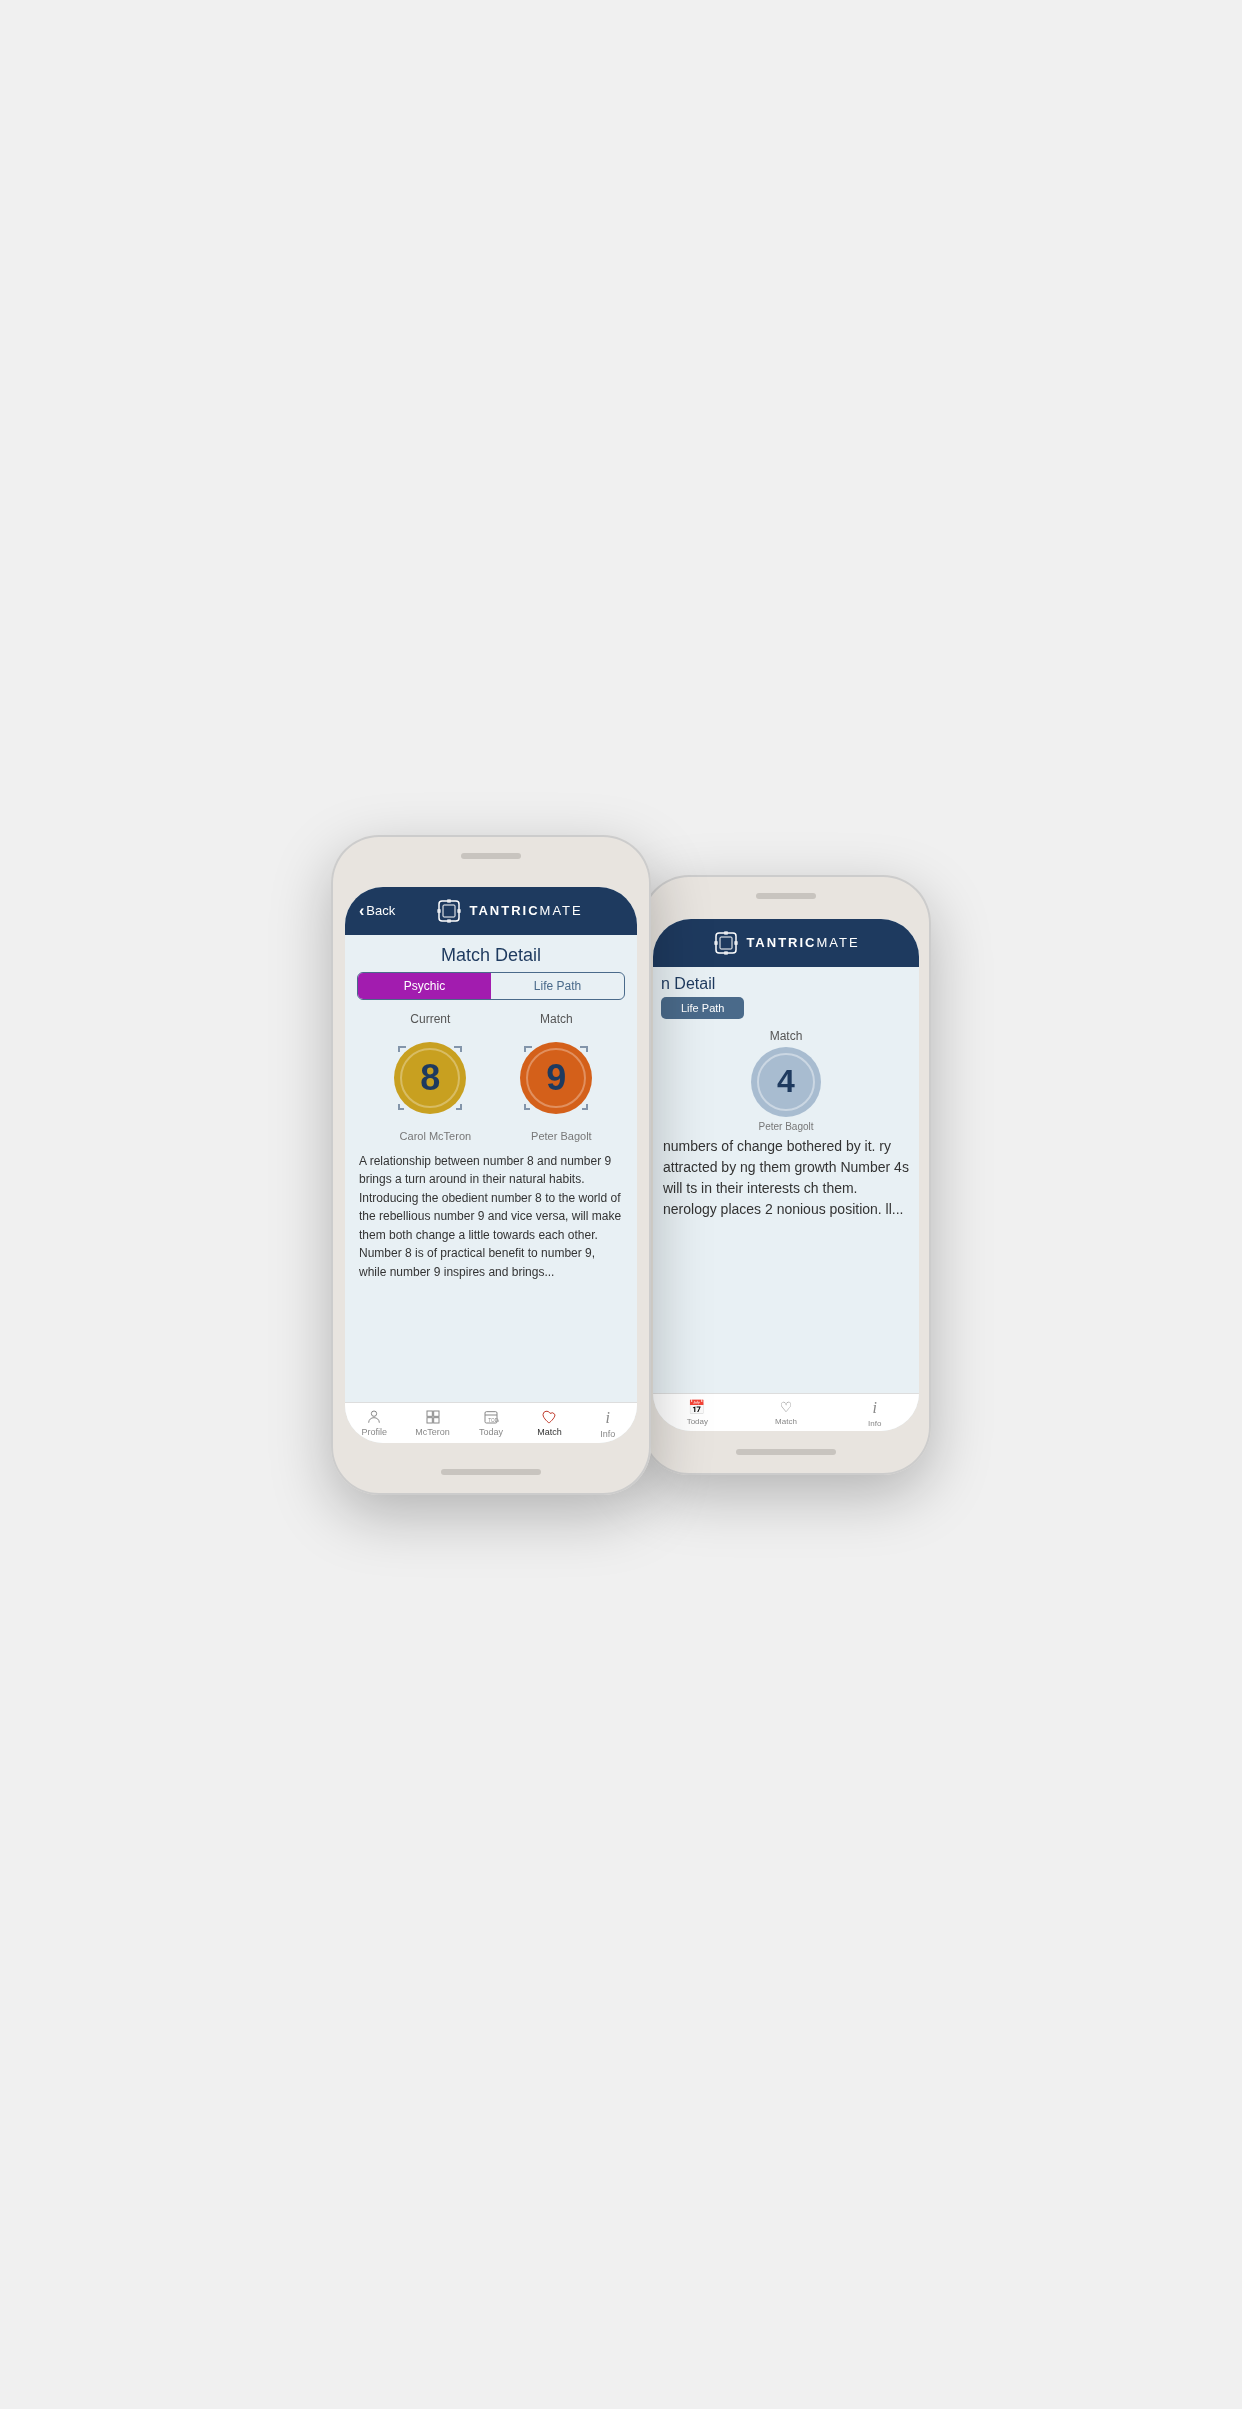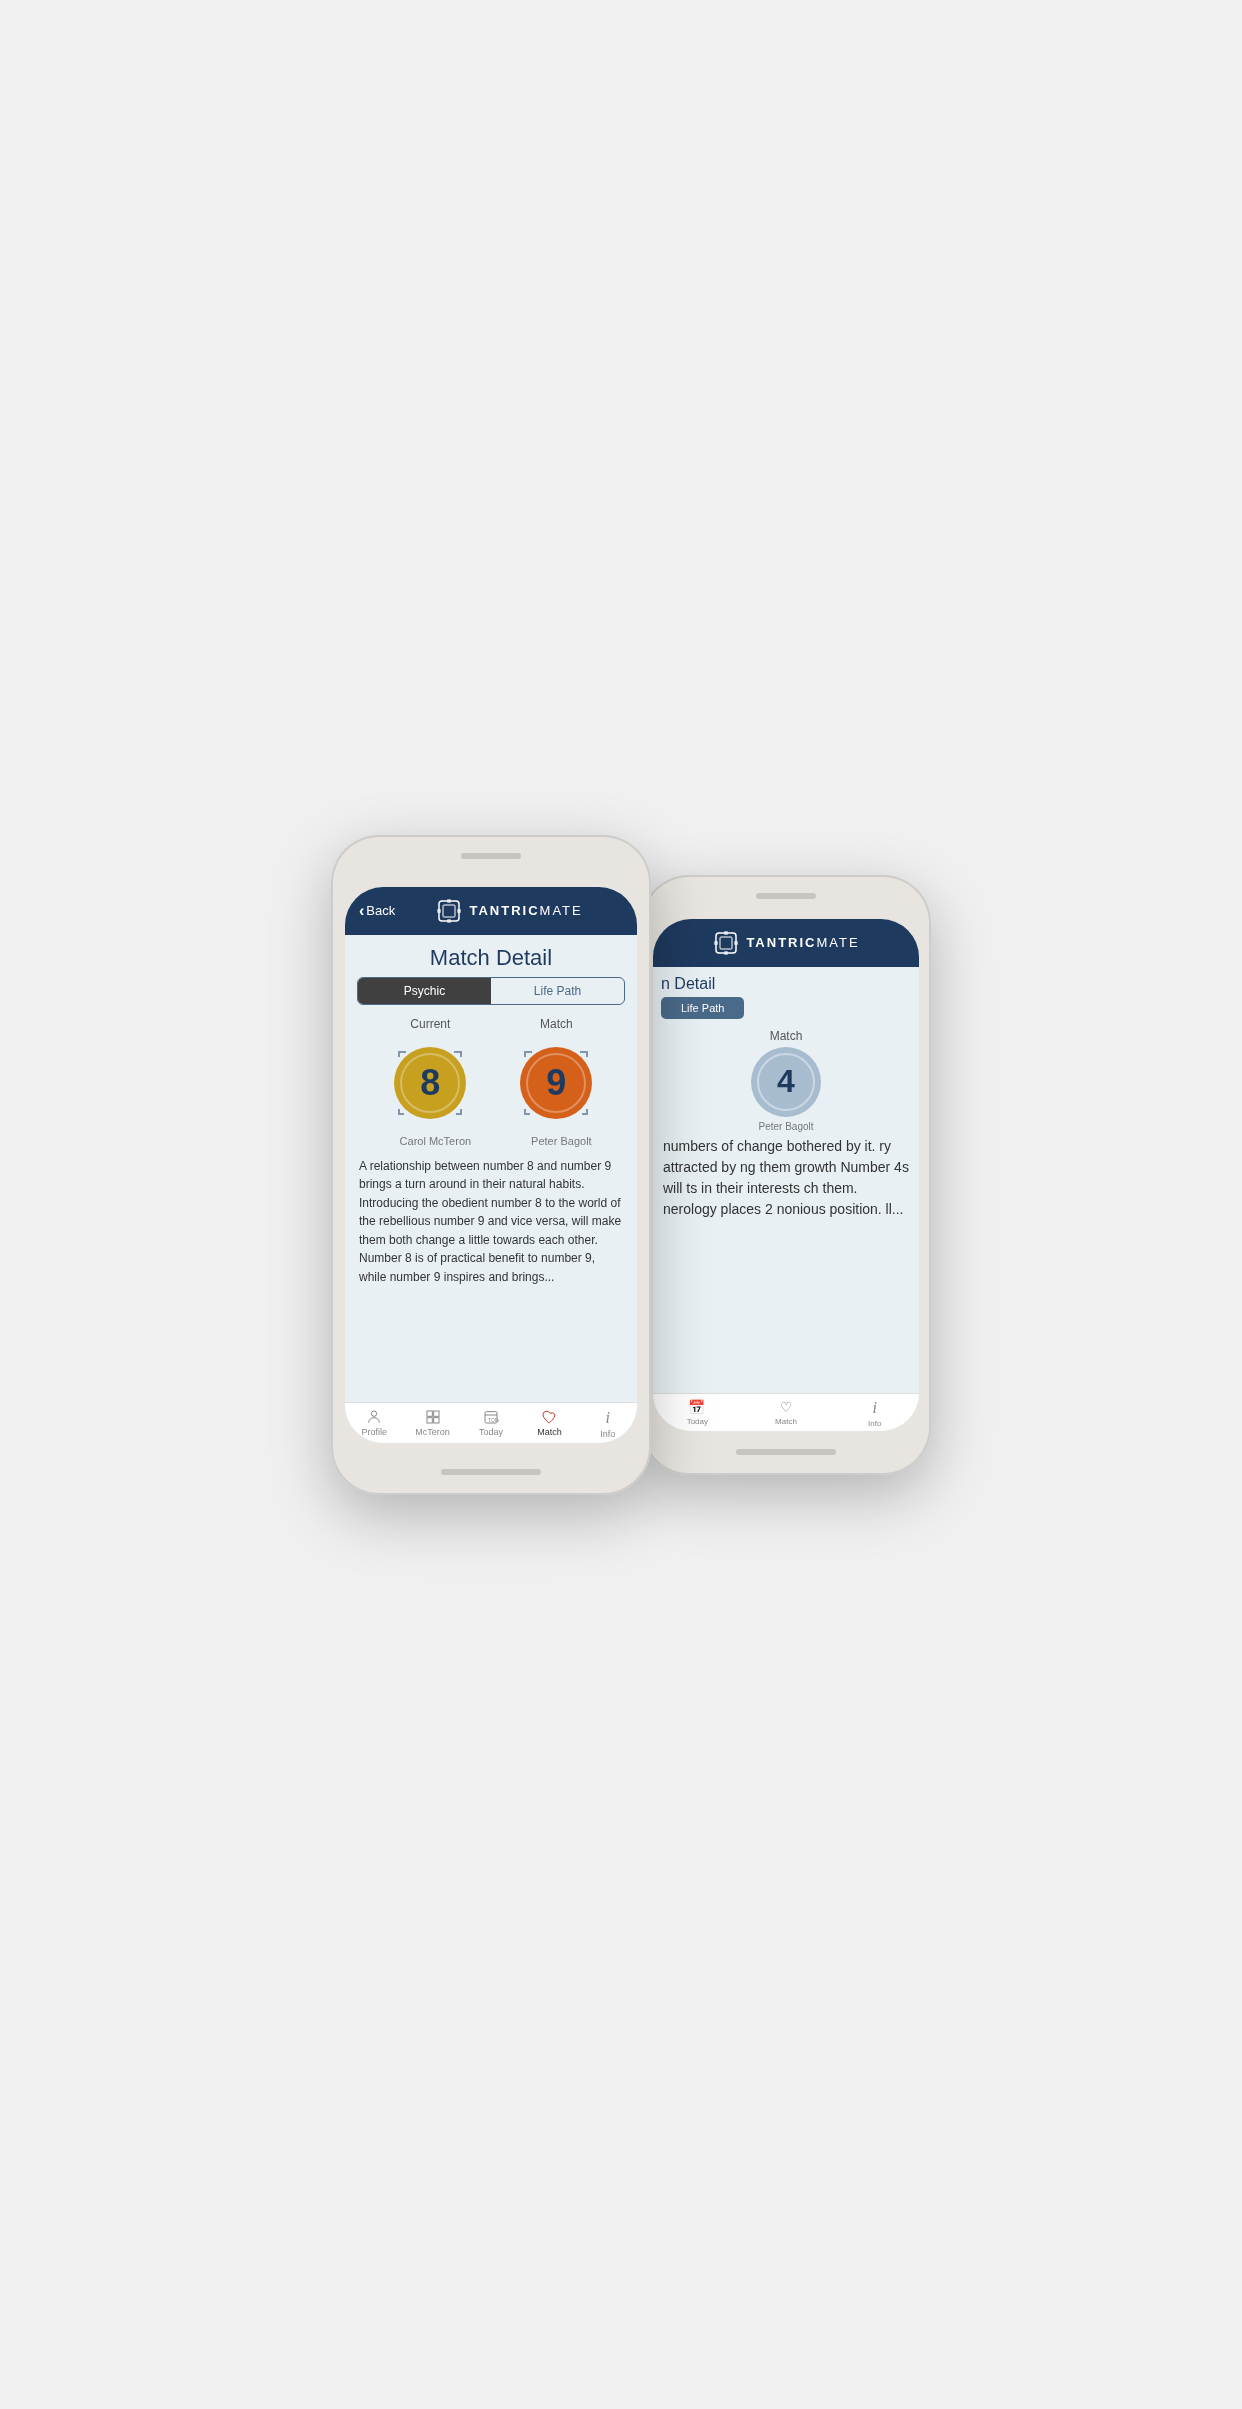--- a/index.html
+++ b/index.html
@@ -124,21 +124,21 @@
       letter-spacing: 2px;
       font-weight: 300;
     }
     .logo-text strong {
       font-weight: 700;
     }
 
     
     .page-title {
       text-align: center;
-      font-size: 22px;
+      font-size: 18px;
       font-weight: 400;
       color: #1e3a5f;
       padding: 10px 0 6px;
       flex-shrink: 0;
     }
 
     
     .tab-switcher {
       display: flex;
       margin: 0 12px 8px;
@@ -148,21 +148,21 @@
       flex-shrink: 0;
     }
     .tab-btn {
       flex: 1;
       padding: 6px 0;
       text-align: center;
       font-size: 12px;
       cursor: pointer;
     }
     .tab-btn.active {
-      background: #404040;
+      background: #a21caf;
       color: #fff;
     }
     .tab-btn.inactive {
       background: transparent;
       color: #4a6a8a;
     }
 
     
     .numbers-row {
       display: flex;

